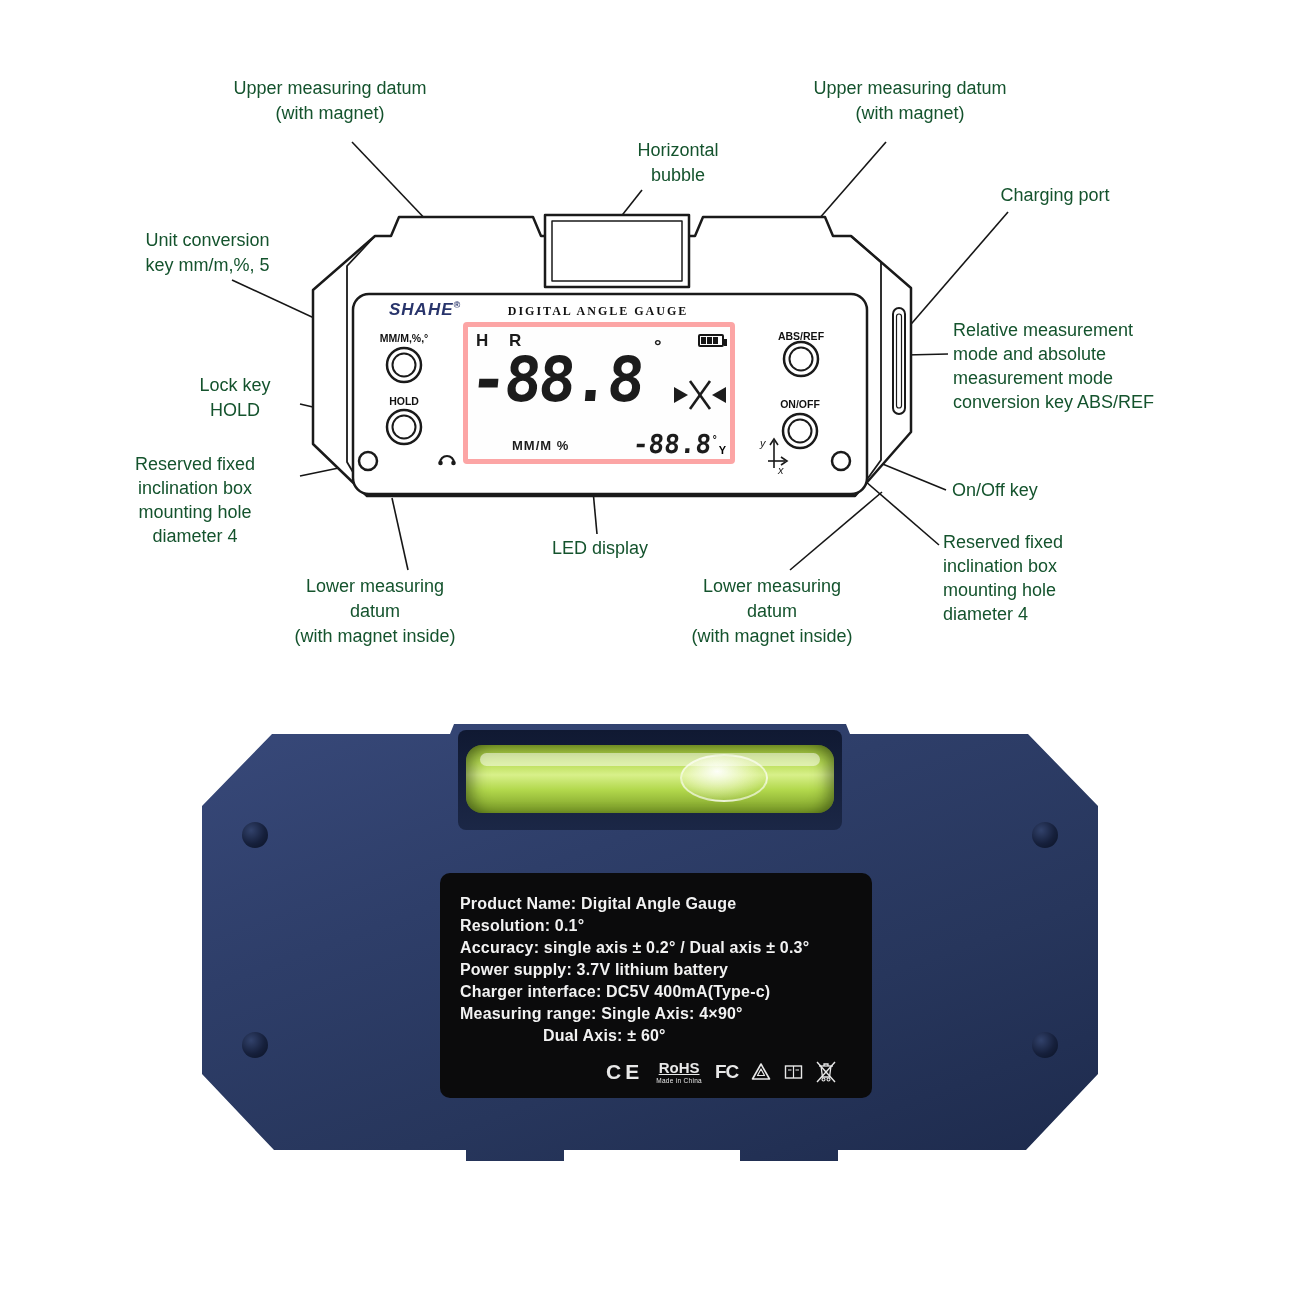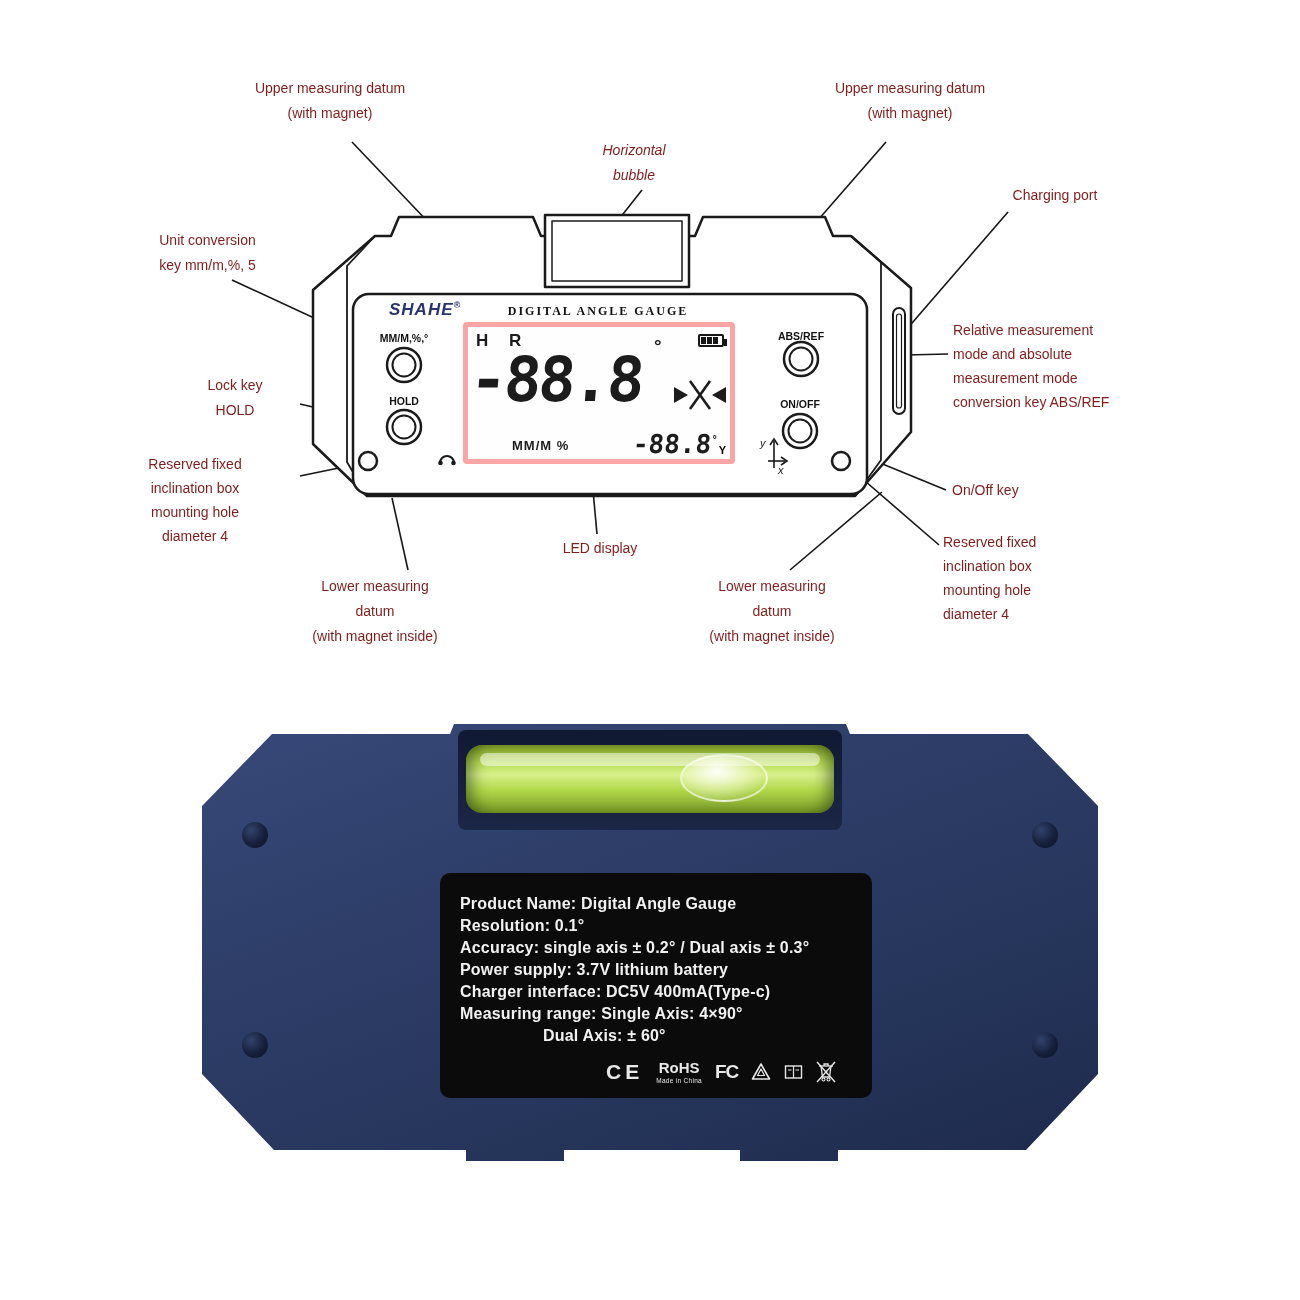--- a/index.html
+++ b/index.html
@@ -1,20 +1,20 @@
 <!DOCTYPE html>
 <html><head>
 <meta charset="utf-8">
 <style>
   * { margin:0; padding:0; box-sizing:border-box; }
   body { background:#fff; font-family:"Liberation Sans", sans-serif; }
   #page { position:relative; width:1300px; height:1300px; background:#ffffff; overflow:hidden; }
 
   
-  .callout { position:absolute; font-size:14px; line-height:25px; color:#7f1d1d; }
+  .callout { position:absolute; font-size:18px; line-height:25px; color:#14532d; }
   .callout.center { text-align:center; }
   .callout div { white-space:nowrap; }
 
   
   #leaders { position:absolute; left:0; top:0; width:1300px; height:1300px; pointer-events:none; }
   #leaders line { stroke:#161616; stroke-width:1.6; }
 
   
   .front { position:absolute; left:305px; top:210px; width:620px; height:300px; }
   .front svg.outline { position:absolute; left:0; top:0; }
@@ -55,21 +55,21 @@
     background:radial-gradient(ellipse at 42% 35%, rgba(255,255,255,.95) 0%, rgba(246,252,214,.5) 45%, rgba(196,220,120,.15) 75%, rgba(196,220,120,0) 100%); }
   .screw { position:absolute; width:26px; height:26px; border-radius:50%;
     background:radial-gradient(circle at 35% 32%, #32426b 0%, #16203c 55%, #0a1224 100%); }
 
   .spec { position:absolute; left:240px; top:155px; width:432px; height:225px; background:#0b0b0c; border-radius:10px; padding:20px 12px 0 20px; color:#f2f2f2; }
   .spec-line { font-size:16px; font-weight:bold; line-height:22px; letter-spacing:.2px; white-space:nowrap; }
   .spec-line.indent { margin-left:83px; }
   .cert-row { display:flex; align-items:center; gap:13px; margin:13px 0 0 146px; color:#e8e8e8; }
   .ce { font-size:21px; font-weight:bold; letter-spacing:4px; }
   .rohs-wrap { text-align:center; line-height:1; }
-  .rohs { font-size:15px; font-weight:bold; }
+  .rohs { font-size:15px; font-weight:bold;text-decoration:underline; }
   .rohs-sub { font-size:6.5px; margin-top:2px; letter-spacing:.3px; }
   .fcc { font-size:19px; font-weight:bold; letter-spacing:-1px; }
   .cert-row svg { display:block; }
 </style>
 </head>
 <body>
 
 <div id="page">
 
   <svg id="leaders">
@@ -89,21 +89,21 @@
   </svg>
 
   <div class="callout center" style="left:155px; top:76px; width:350px;">
     <div>Upper measuring datum</div>
     <div>(with magnet)</div>
   </div>
   <div class="callout center" style="left:735px; top:76px; width:350px;">
     <div>Upper measuring datum</div>
     <div>(with magnet)</div>
   </div>
-  <div class="callout center" style="left:544px; top:138px; width:180px;font-style:italic;">
+  <div class="callout center" style="left:588px; top:138px; width:180px;">
     <div>Horizontal</div>
     <div>bubble</div>
   </div>
   <div class="callout center" style="left:955px; top:183px; width:200px;">
     <div>Charging port</div>
   </div>
   <div class="callout center" style="left:105px; top:228px; width:205px;">
     <div>Unit conversion</div>
     <div>key mm/m,%, 5</div>
   </div>

